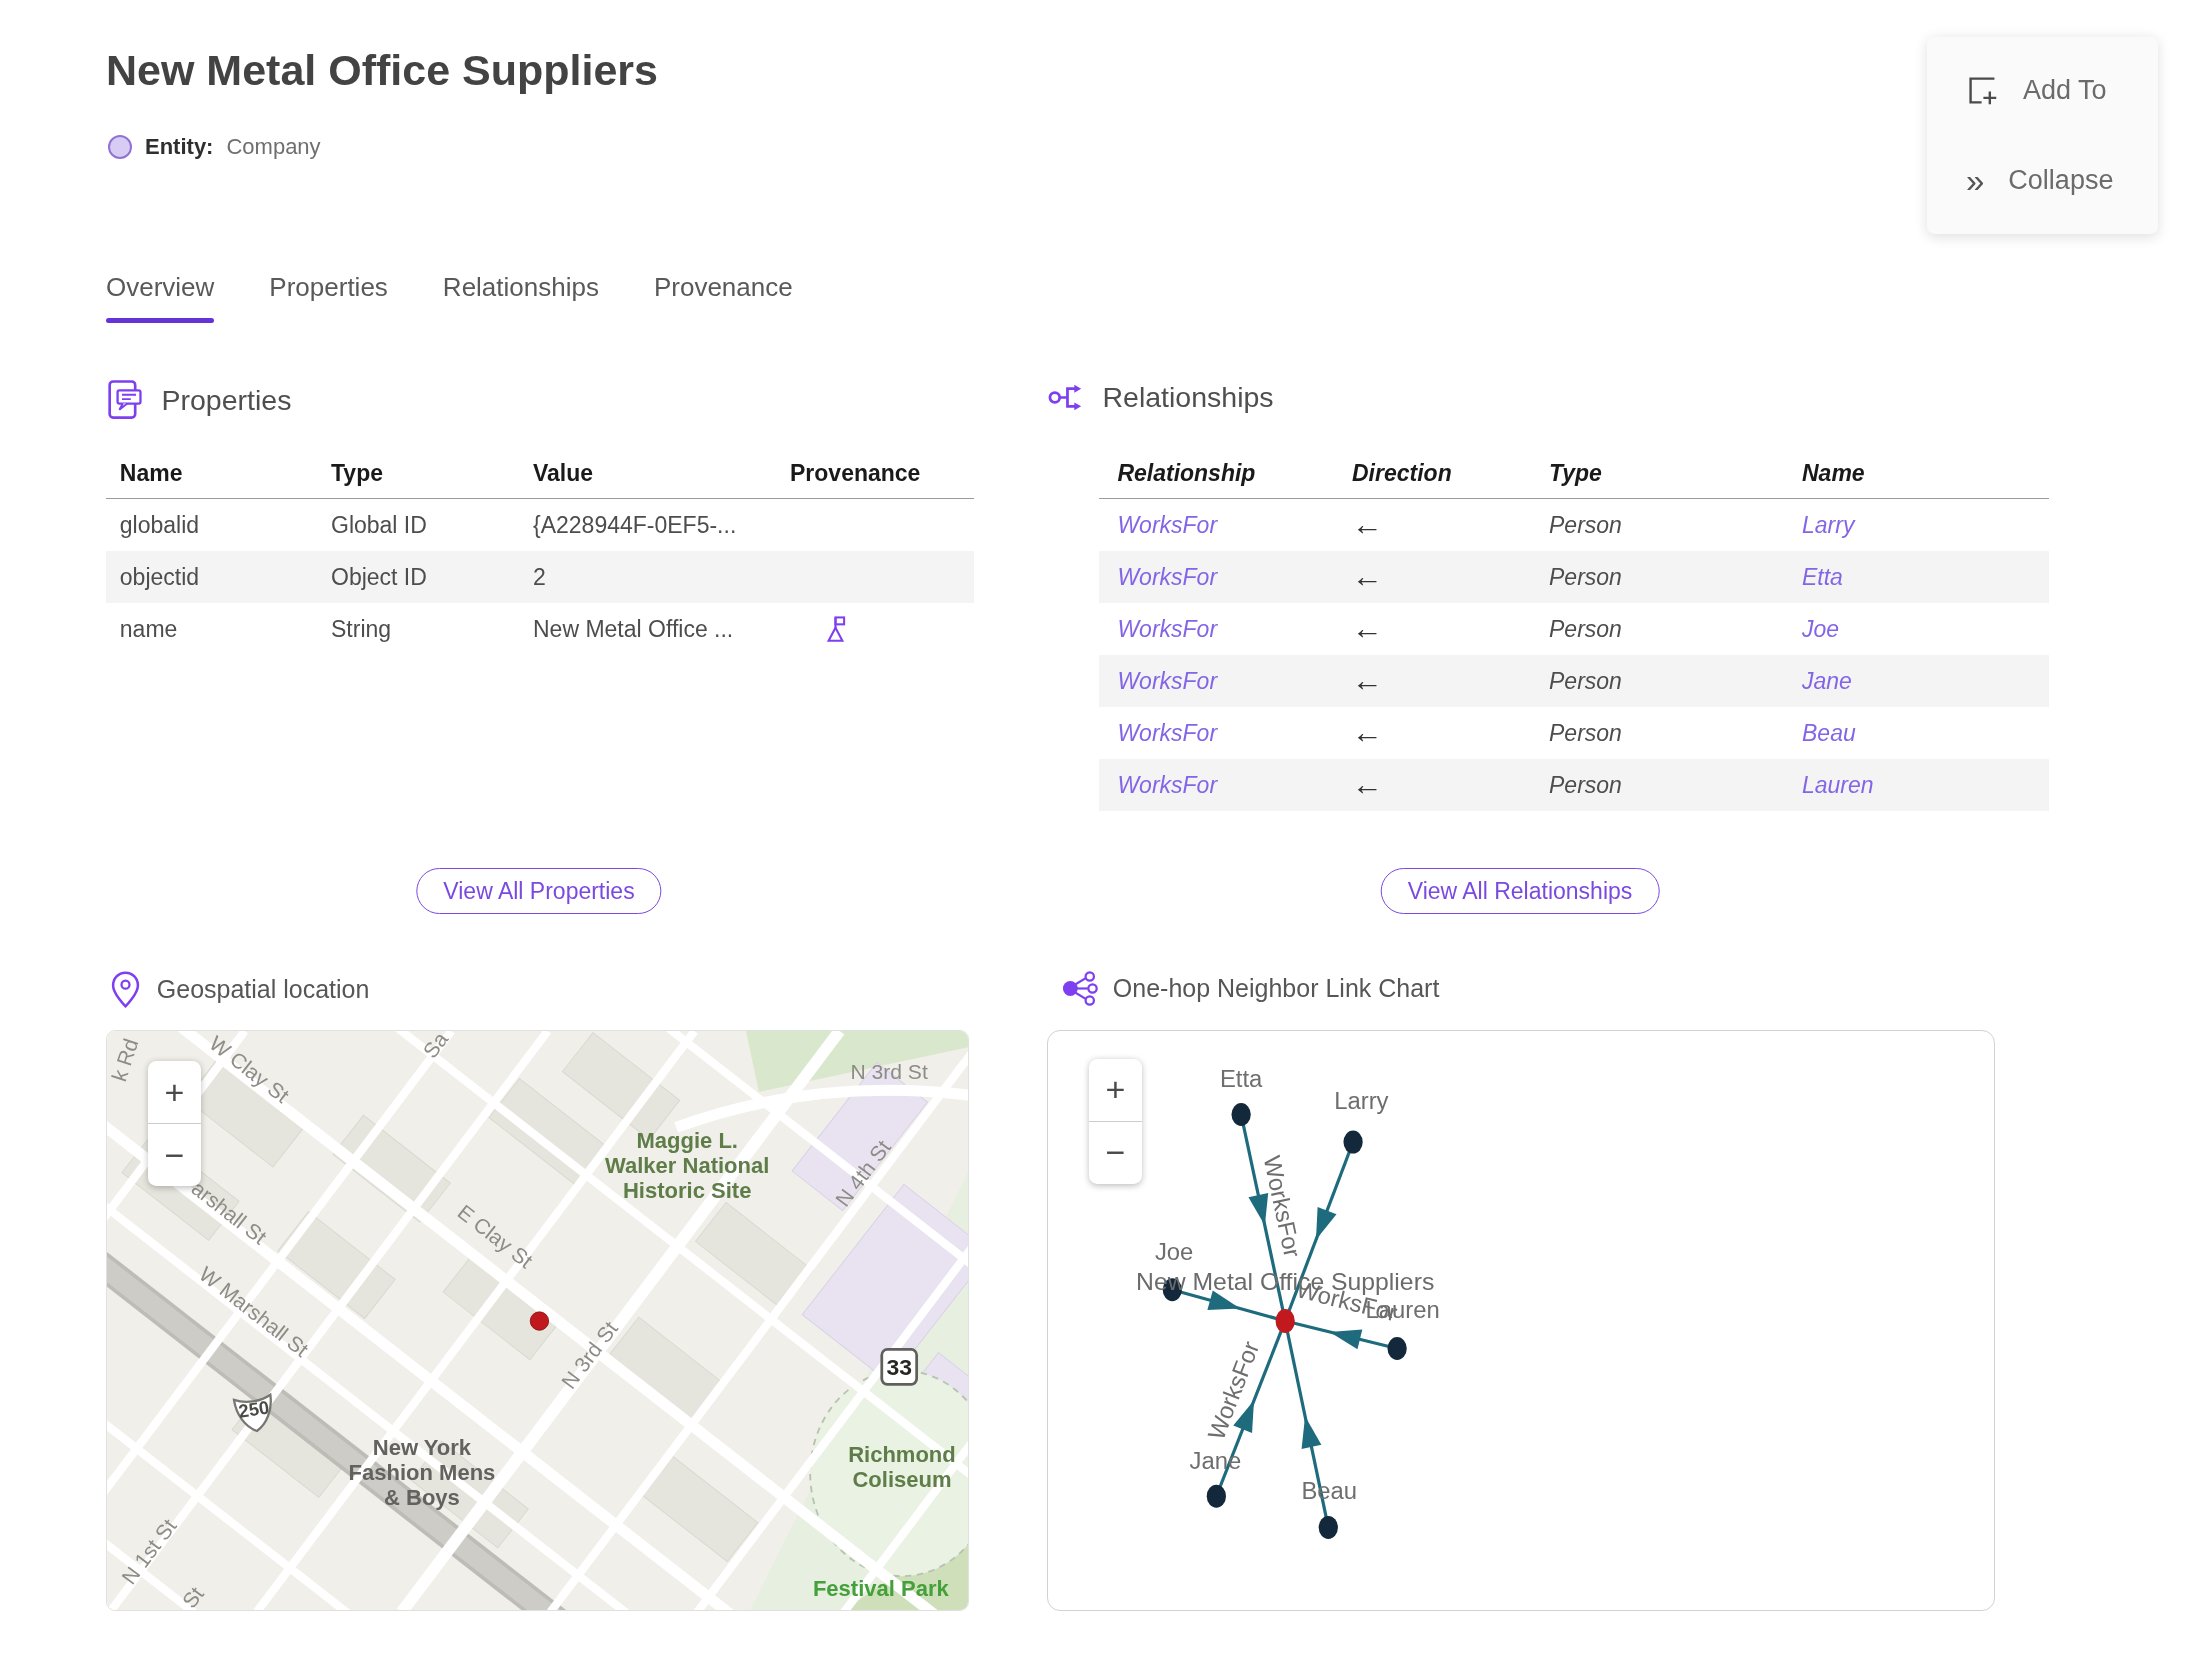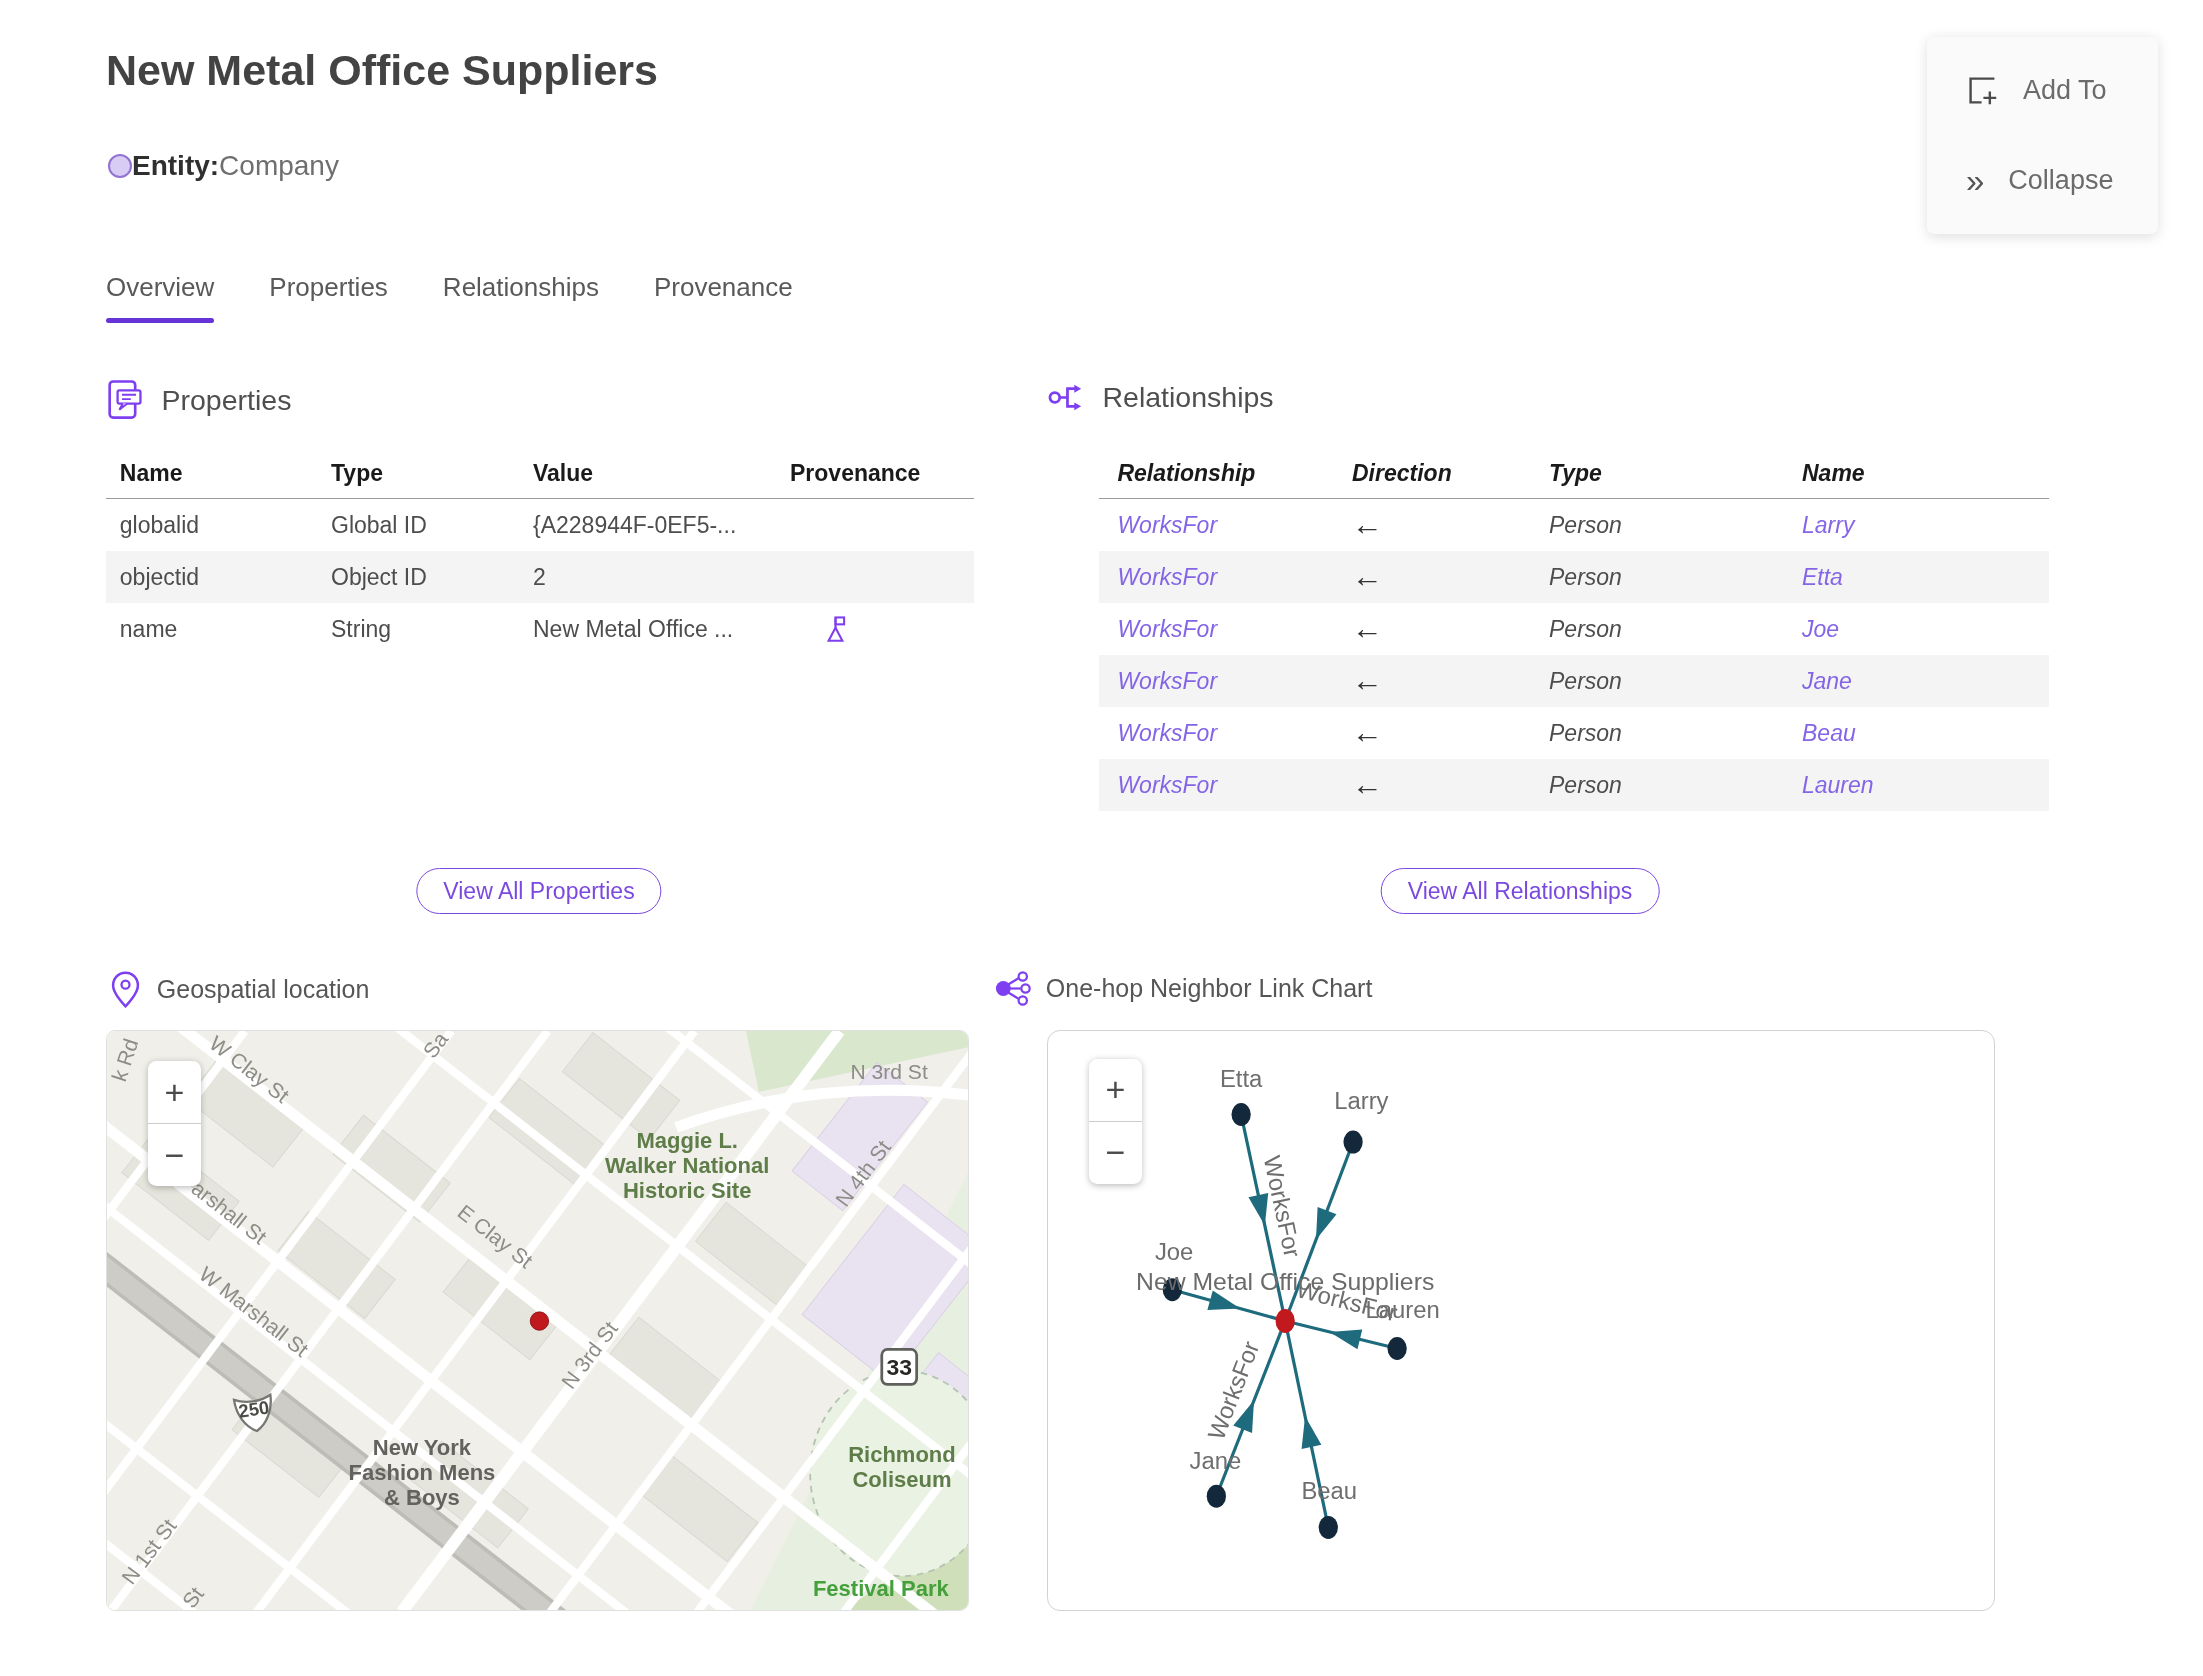--- a/index.html
+++ b/index.html
@@ -1,41 +1,41 @@
 <!DOCTYPE html>
 <html style="font-size:14.7px"><head>
 <meta charset="utf-8">
 <style>
   html,body{margin:0;padding:0;background:#fff;}
   .page{position:relative;width:2204px;height:1677px;background:#fff;overflow:hidden;
         font-family:"Liberation Sans",sans-serif;padding-left:12px;}
   
   .title{position:absolute;left:106px;top:46px;font-size:43px;font-weight:700;color:#434343;margin:0;}
-  .entity-row{position:absolute;left:108px;top:134px;display:flex;align-items:center;font-size:28px;margin-top:16px;}
+  .entity-row{position:absolute;left:108px;top:134px;display:flex;align-items:center;gap:13px;font-size:22px;}
   .entity-dot{width:24px;height:24px;border-radius:50%;background:#d8cbf4;border:2.8px solid#9173d3;box-sizing:border-box;}
   .entity-label{font-weight:700;color:#2f2f2f;}
   .entity-type{color:#6f6f6f;}
   
   .actions-card{position:absolute;left:1927px;top:37px;width:231px;height:197px;background:#fafafa;
         border-radius:7.3px;box-shadow:0 2.8px 13px rgba(0,0,0,.13);display:flex;flex-direction:column;
         justify-content:space-around;padding:9.2px 0 9.2px 39px;box-sizing:border-box;}
   .action{display:flex;align-items:center;gap:24px;font-size:27px;color:#6b6b6b;cursor:pointer;}
   .action svg{flex:0 0 auto;}
   .chevrons{font-size:33px;color:#555;line-height:1;}
   
   .tabs{position:absolute;left:106px;top:272px;display:flex;gap:55px;font-size:26px;color:#595959;}
   .tab{position:relative;cursor:pointer;padding-bottom:20px;}
   .tab.active::after{content:'';position:absolute;left:0;right:0;bottom:0;height:4.6px;background:#6633d6;border-radius:2.8px;}
   
   .sec-head{position:absolute;display:flex;align-items:center;gap:16.5px;color:#4f4f4f;font-size:28.5px;}
   .sec-head.small{font-size:25px;color:#565656;gap:13.8px;}
   #props-head{left:106px;top:378px;}
   #rels-head{left:1047px;top:378px;}
   #geo-head{left:108px;top:970px;}
-  #chart-head{left:995px;top:970px;}
+  #chart-head{left:1062px;top:970px;}
   
   .dtable{position:absolute;top:448px;font-size:23px;}
   #props-table{left:106px;width:868px;}
   #rels-table{left:1099px;width:950px;font-style:italic;}
   .thead{display:grid;height:51px;align-items:center;font-weight:700;color:#1a1a1a;border-bottom:0.9px solid #9b9b9b;box-sizing:border-box;}
   .trow{display:grid;height:52px;align-items:center;color:#4d4d4d;}
   #props-table .thead,#props-table .trow{grid-template-columns:225px 202px 257px 1fr;}
   #rels-table .thead,#rels-table .trow{grid-template-columns:253px 197px 253px 1fr;}
   #props-table .c1{padding-left:13.8px;}
   #rels-table .c1{padding-left:18.4px;}

